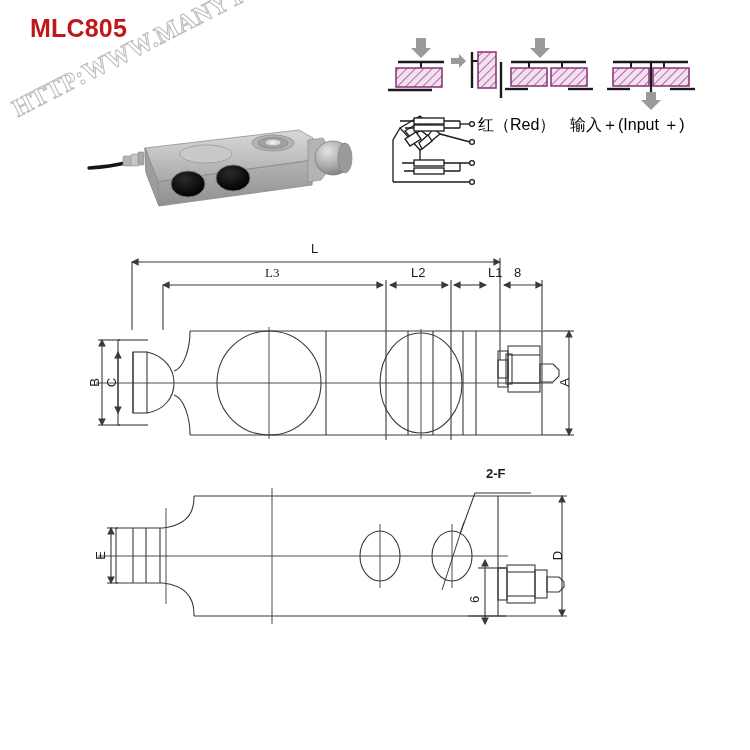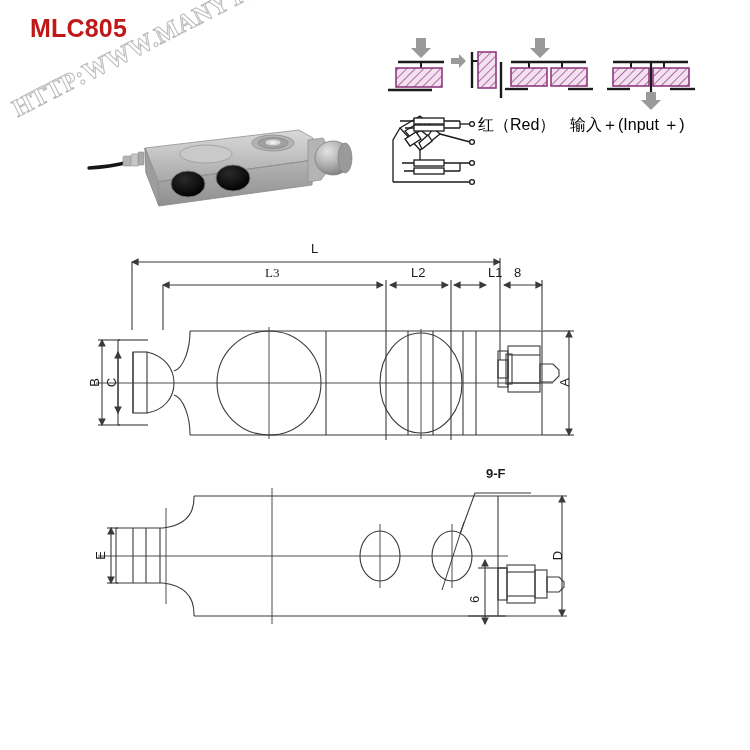--- a/index.html
+++ b/index.html
@@ -381,15 +381,15 @@
   <div class="dim" style="left:455px;top:265px;margin-left:25px;">L1</div>
   <div class="dim" style="left:506px;top:265px;">8</div>
 
   <div class="dim vert" style="left:82px;top:375px;">B</div>
   <div class="dim vert" style="left:99px;top:375px;">C</div>
   <div class="dim vert" style="left:552px;top:375px;">A</div>
 
   <div class="dim vert" style="left:88px;top:548px;">E</div>
   <div class="dim vert" style="left:545px;top:548px;">D</div>
   <div class="dim vert" style="left:463px;top:592px;">6</div>
-  <div class="dim" style="left:478px;top:466px;font-weight:bold;">9-F</div>
+  <div class="dim" style="left:478px;top:466px;font-weight:bold;">2-F</div>
 
 </div>
 
 </body></html>

